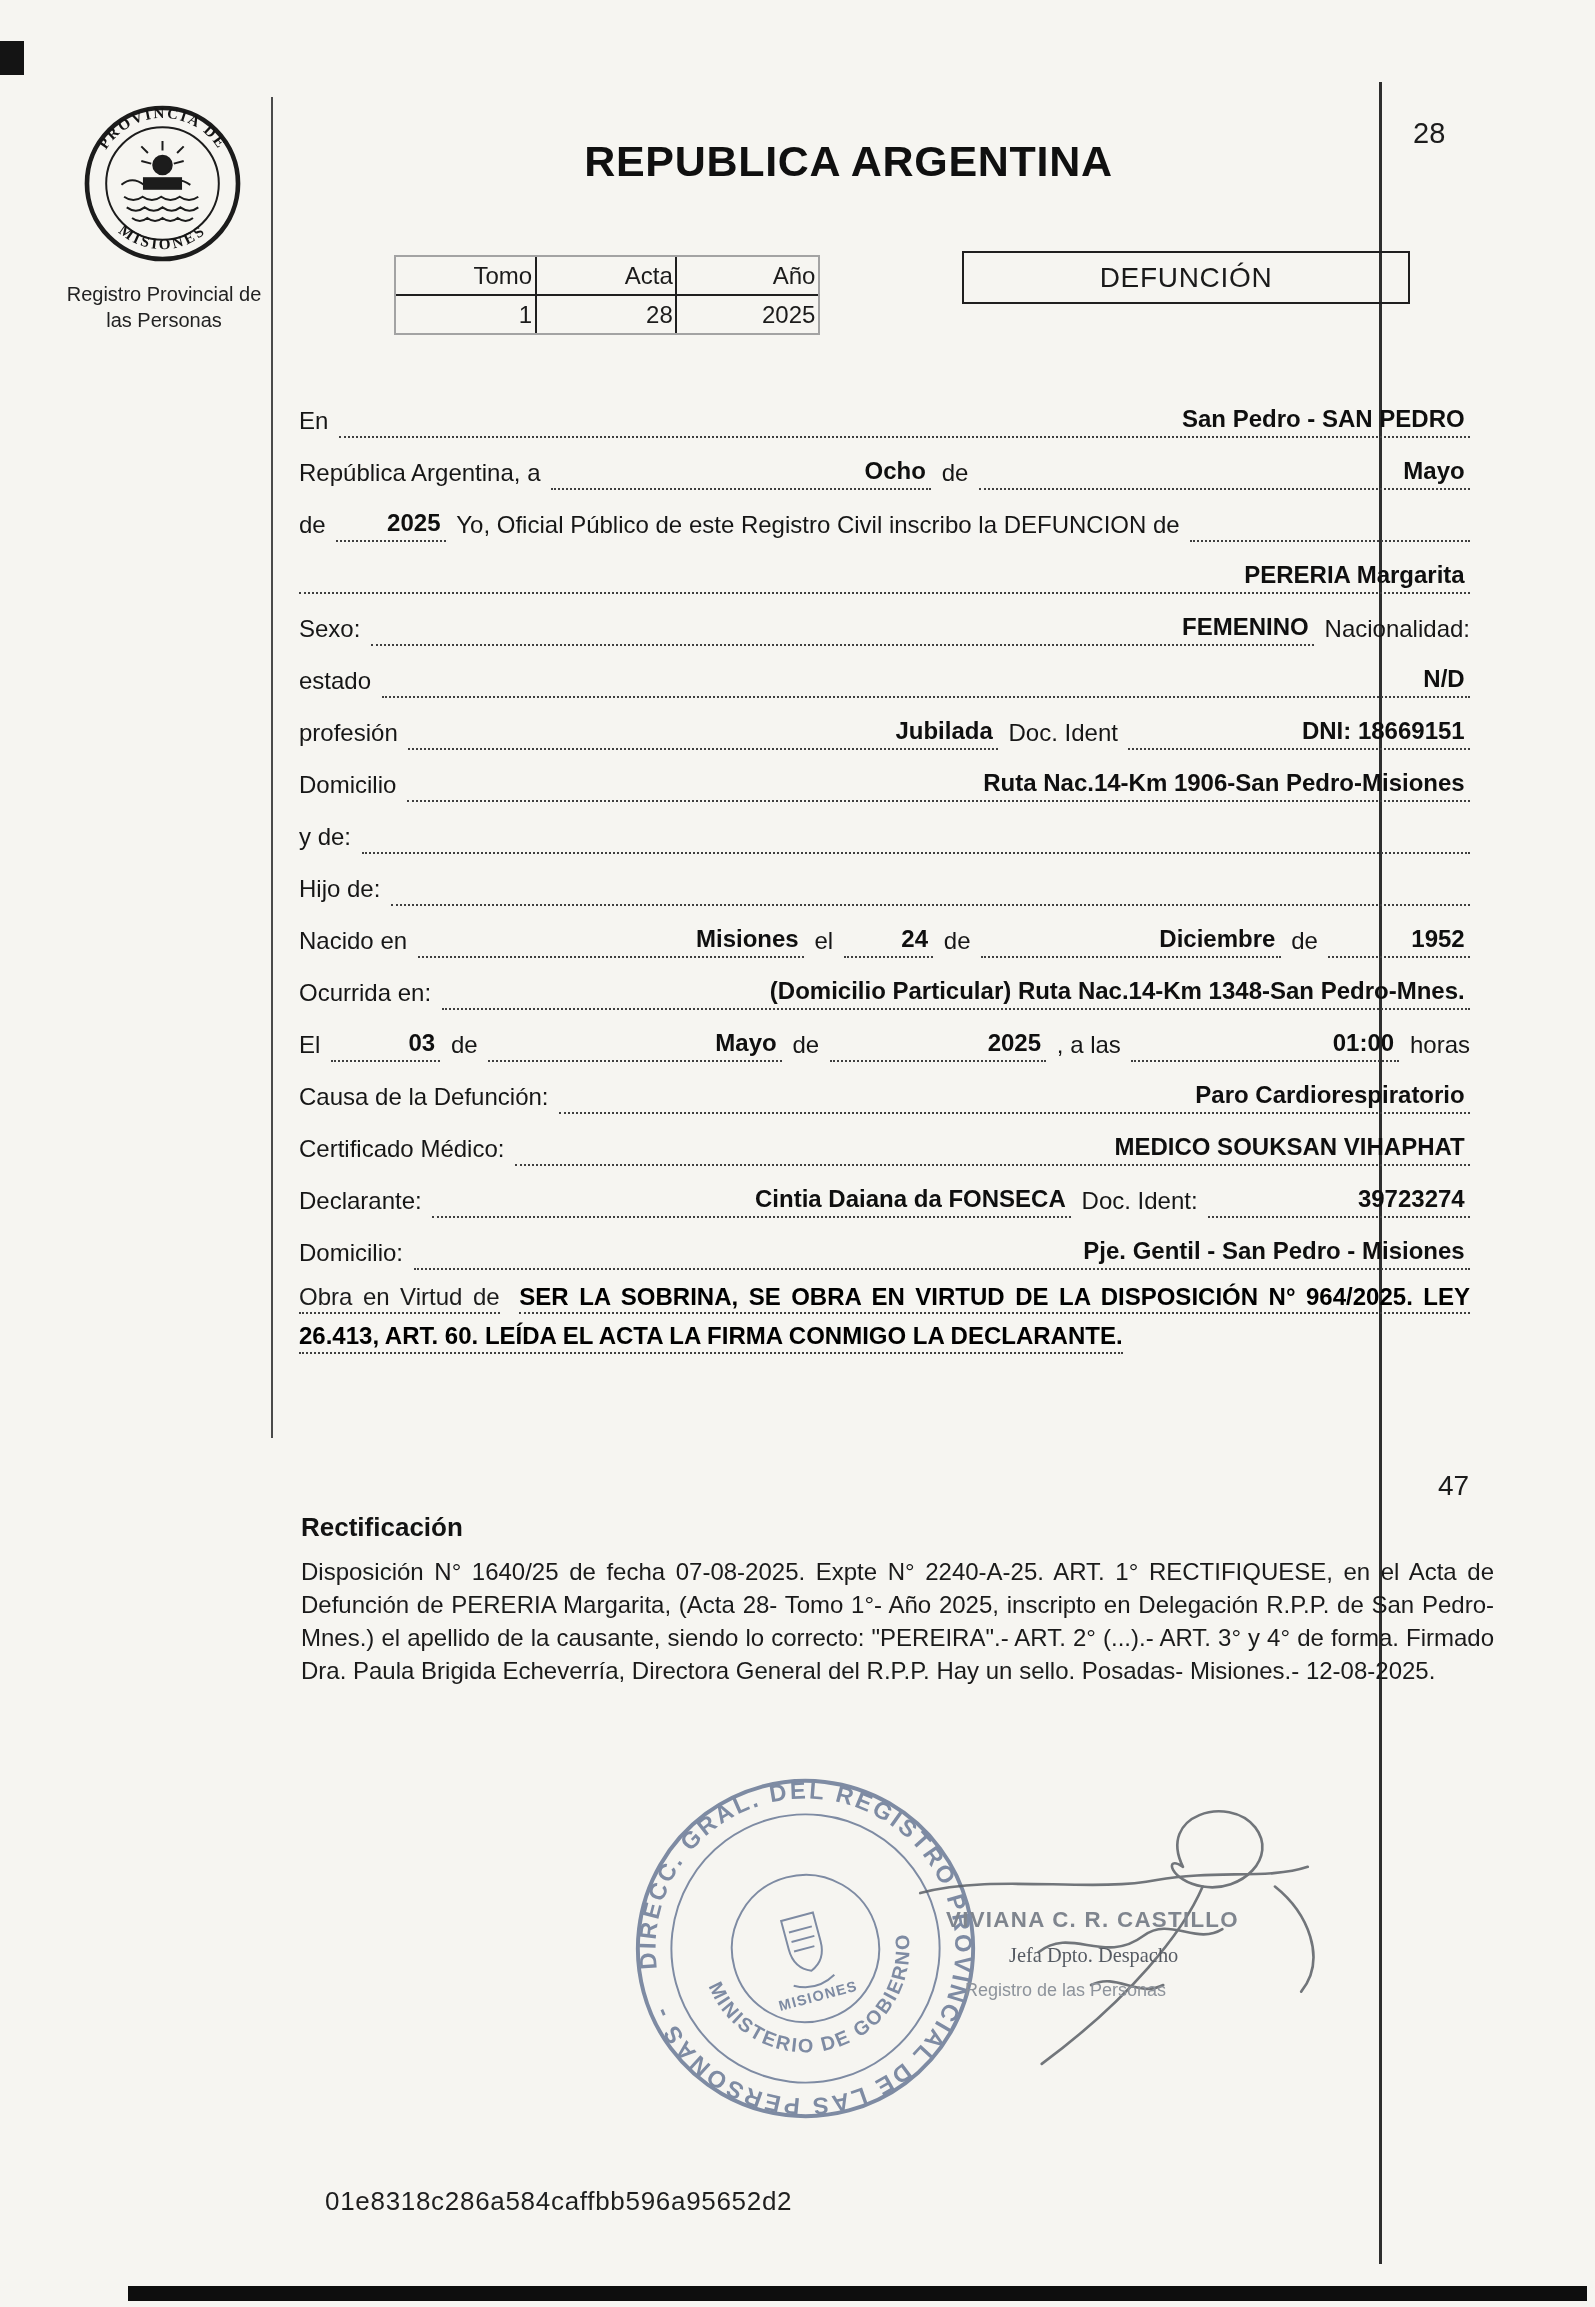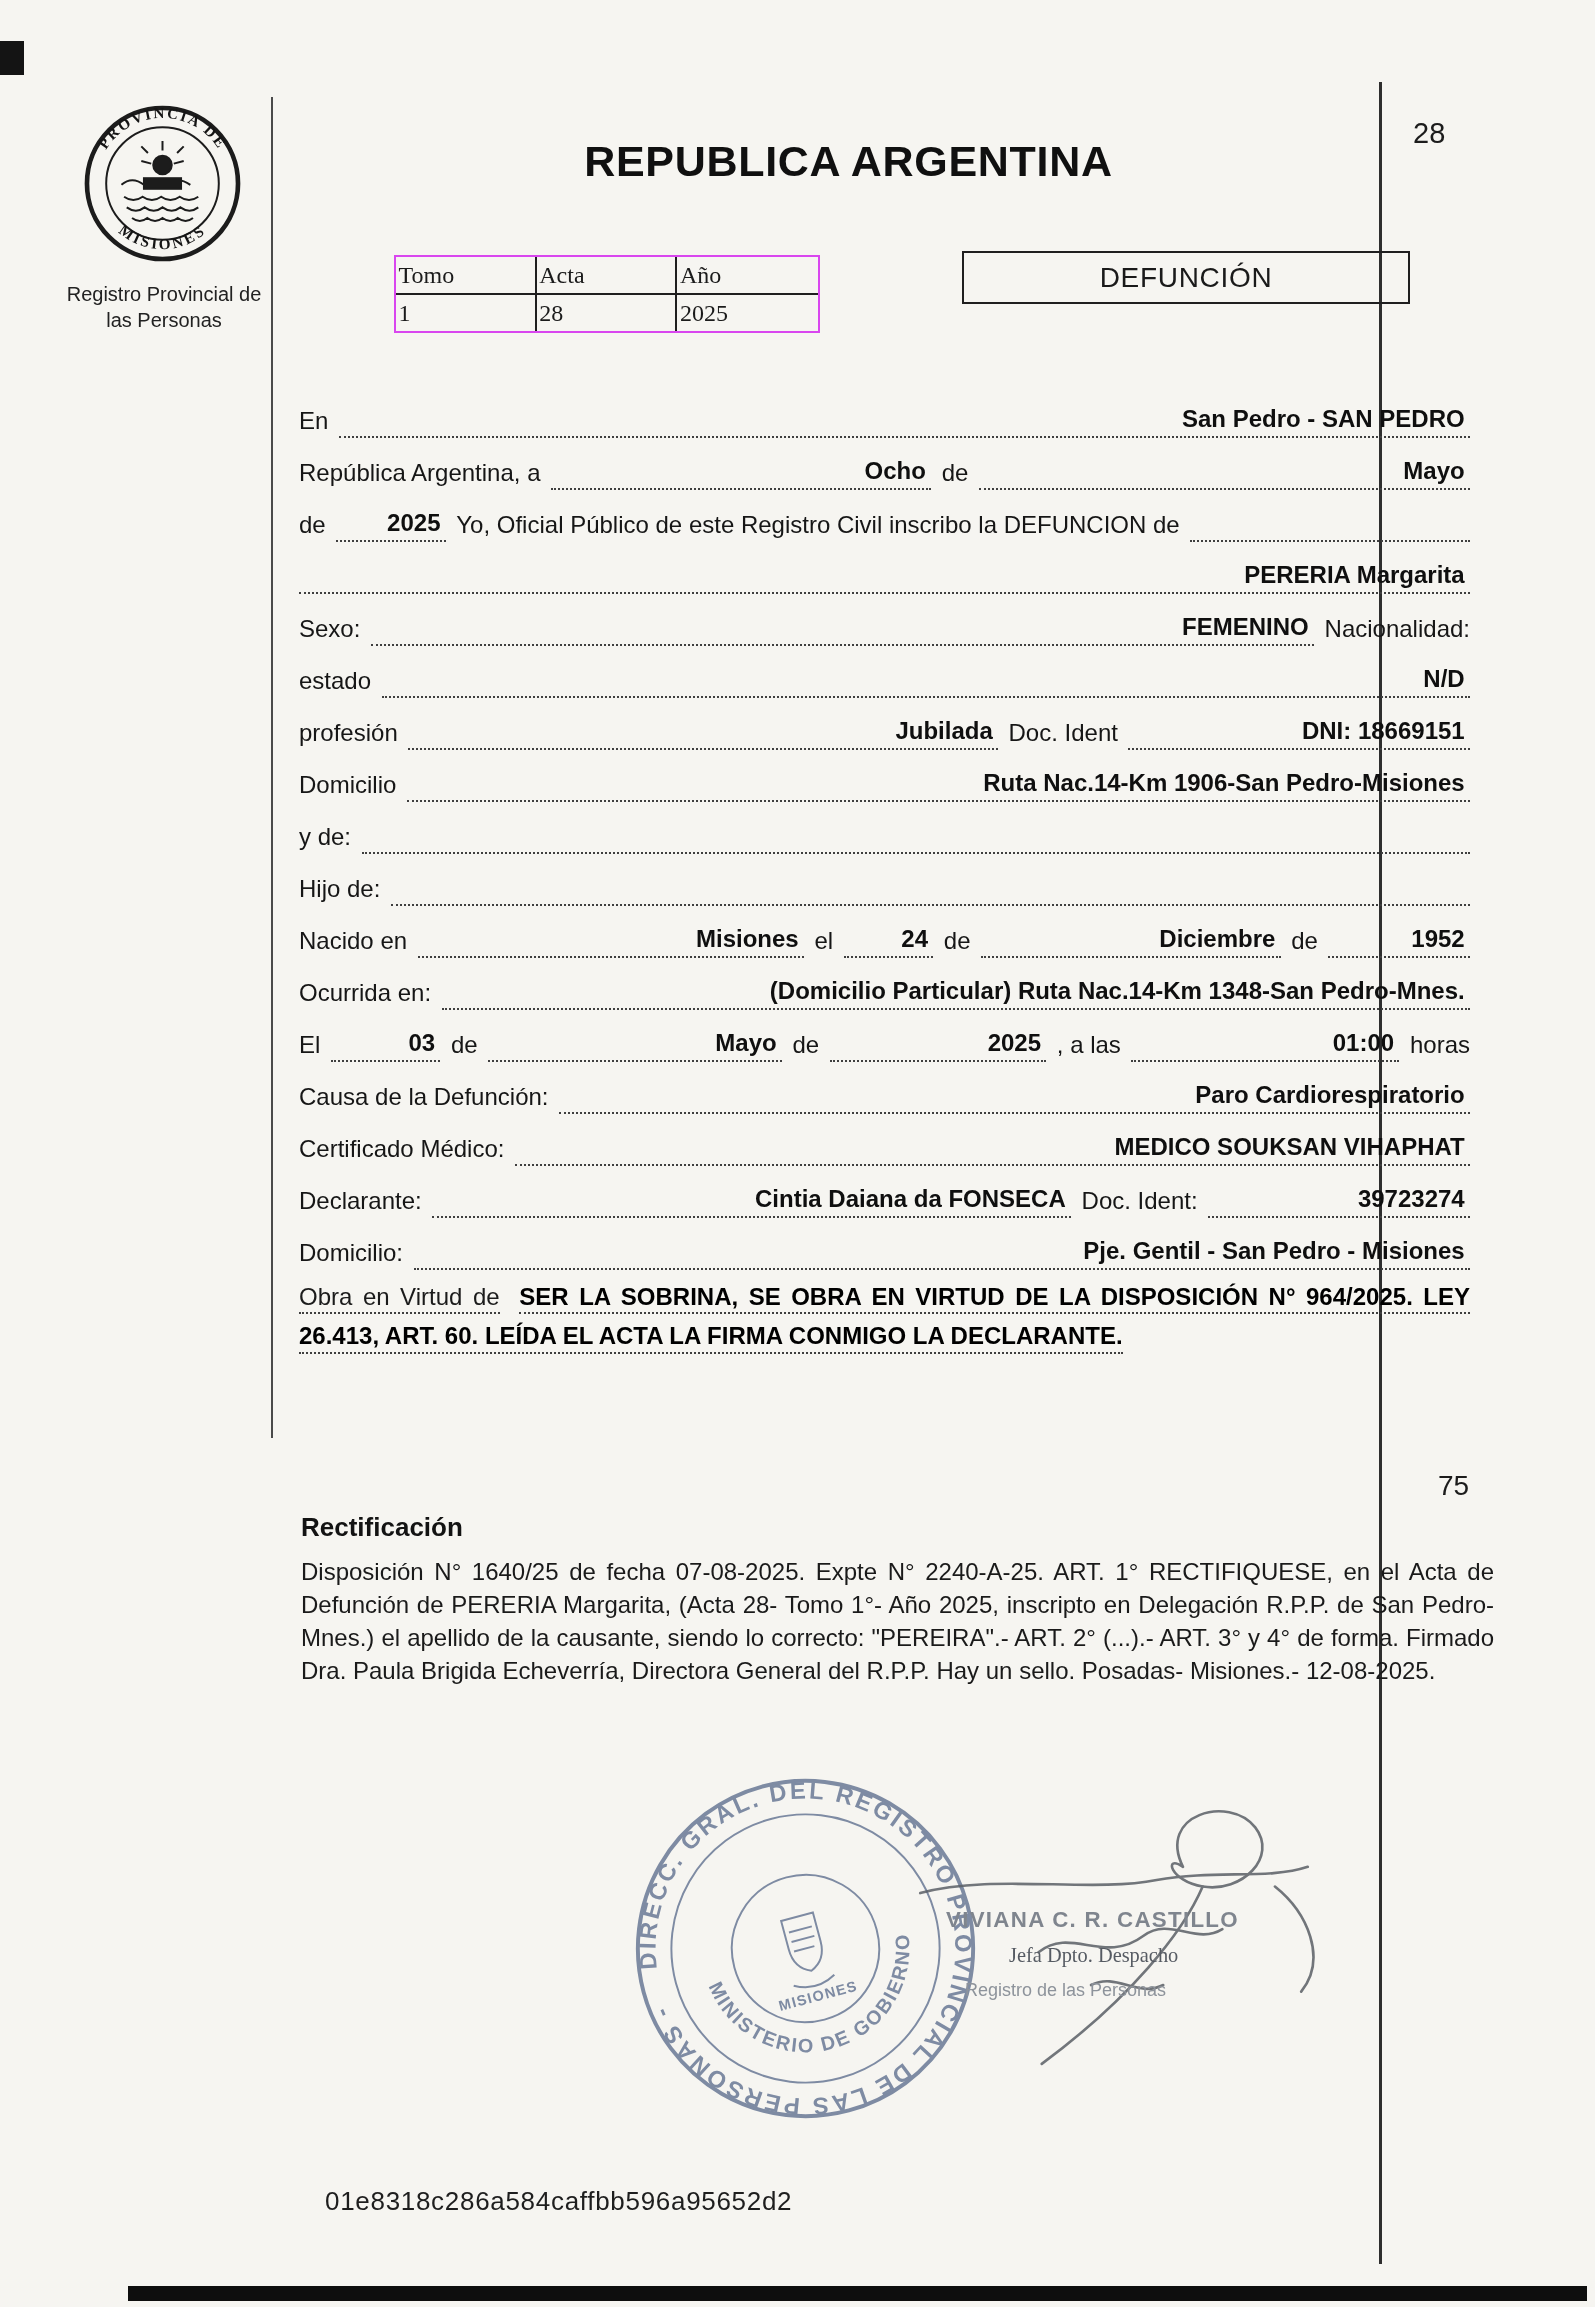--- a/index.html
+++ b/index.html
@@ -14,21 +14,21 @@
 
   .corner-number{position:absolute;left:1413px;top:117px;font-size:29px;color:#1c1c1c;}
   .margin-number{position:absolute;left:1438px;top:1470px;font-size:28px;color:#1c1c1c;}
 
   
   .seal{position:absolute;left:83px;top:104px;width:159px;height:159px;}
   .registry-name{position:absolute;left:39px;top:281px;width:250px;text-align:center;font-size:20px;line-height:1.3;color:#222;}
 
   
   .doc-title{position:absolute;left:408px;top:137px;width:881px;text-align:center;font-size:43px;font-weight:bold;letter-spacing:0.7px;color:#101010;}
-  .record-table{position:absolute;left:394px;top:255px;width:422px;border:2px solid #d946ef;display:grid;grid-template-columns:1fr 1fr 1fr;font-size:24px;text-align:left;background:transparent;font-family:Liberation Serif, serif;}
+  .record-table{position:absolute;left:394px;top:255px;width:422px;border:2px solid #a3a3a3;display:grid;grid-template-columns:1fr 1fr 1fr;font-size:24px;text-align:right;background:transparent;}
   .record-table .cell{padding:4.6px 2.6px;border-right:2px solid #1f1f1f;}
   .record-table .cell:nth-child(3n){border-right:none;}
   .record-table .cell.hdr{border-bottom:2px solid #1f1f1f;}
   .doctype-box{position:absolute;left:962px;top:251px;width:444px;height:49px;border:2px solid #1f1f1f;display:flex;align-items:center;justify-content:center;font-size:28px;letter-spacing:0.7px;color:#1a1a1a;}
 
   
   .form{position:absolute;left:299px;top:386px;width:1171px;font-size:24px;}
   .form-row{display:flex;align-items:flex-end;height:52px;column-gap:10.5px;}
   .f-label{white-space:nowrap;padding-bottom:3.3px;color:#161616;}
   .f-value{border-bottom:2.6px dotted #3f3f3f;text-align:right;font-weight:bold;padding:0 5.3px 3.3px 5.3px;min-width:20px;white-space:nowrap;overflow:visible;color:#0f0f0f;}
@@ -53,21 +53,21 @@
 <body>
 
 <div class="page">
 
   <div class="corner-mark"></div>
   <div class="bottom-bar"></div>
   <div class="vline-right"></div>
   <div class="vline-left"></div>
 
   <div class="corner-number">28</div>
-  <div class="margin-number">75</div>
+  <div class="margin-number">47</div>
 
   <svg class="seal" viewBox="0 0 240 240">
     <circle cx="120" cy="120" r="114" fill="none" stroke="#1c1c1c" stroke-width="7"></circle>
     <circle cx="120" cy="120" r="85" fill="none" stroke="#1c1c1c" stroke-width="3"></circle>
     <defs>
       <path id="sealTop" d="M 120 120 m -99 0 a 99 99 0 1 1 198 0"></path>
       <path id="sealBot" d="M 120 120 m -99 0 a 99 99 0 1 0 198 0"></path>
     </defs>
     <text font-size="23" font-weight="bold" letter-spacing="3" fill="#141414" font-family="Liberation Serif, serif">
       <textPath href="#sealTop" startOffset="50%" text-anchor="middle">PROVINCIA DE</textPath>

